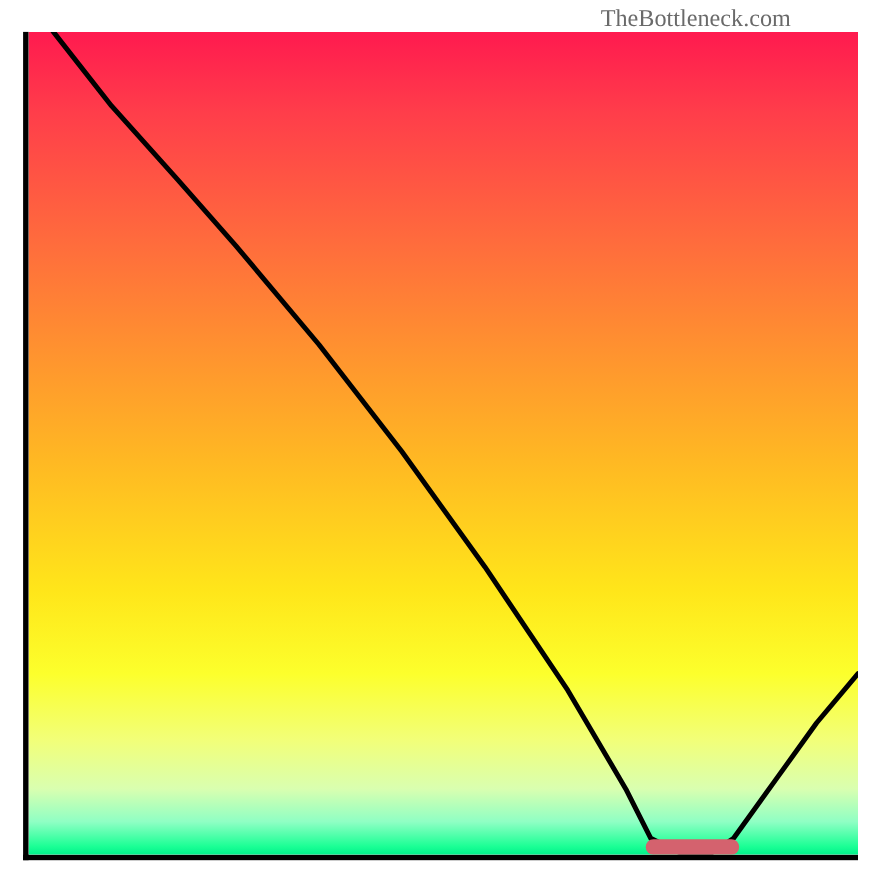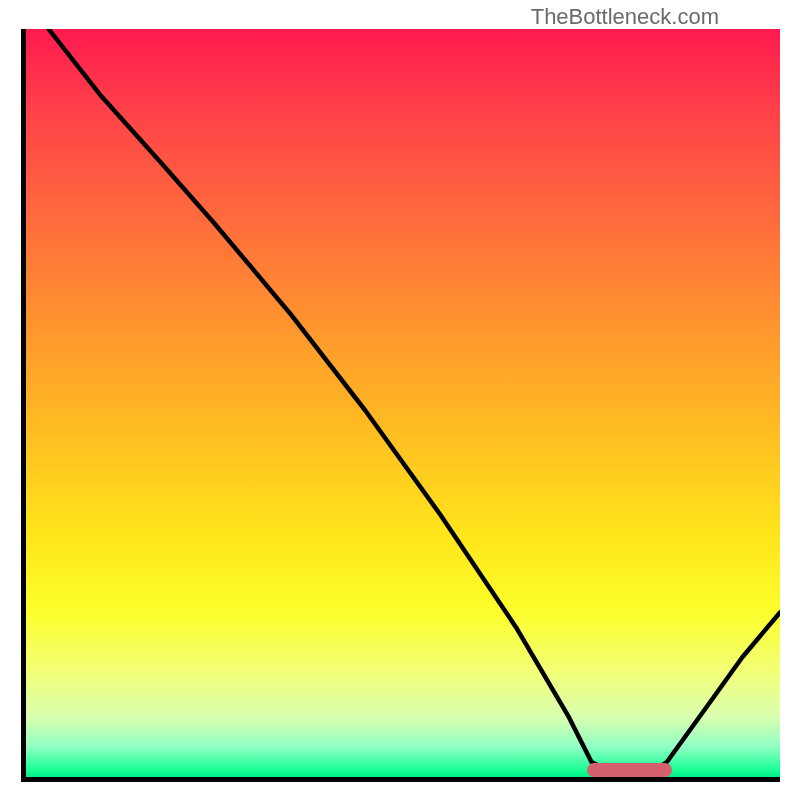--- a/index.html
+++ b/index.html
@@ -7,20 +7,21 @@
     padding: 0;
     width: 800px;
     height: 800px;
     background: #ffffff;
     font-family: Arial, Helvetica, sans-serif;
   }
   .container {
     position: relative;
     width: 733px;
     height: 800px;
+    font-family: Liberation Serif, serif;
   }
   .attribution {
     position: absolute;
     top: 4px;
     right: 14px;
     font-size: 22px;
     font-weight: 500;
     color: #6a6a6a;
     z-index: 10;
   }

